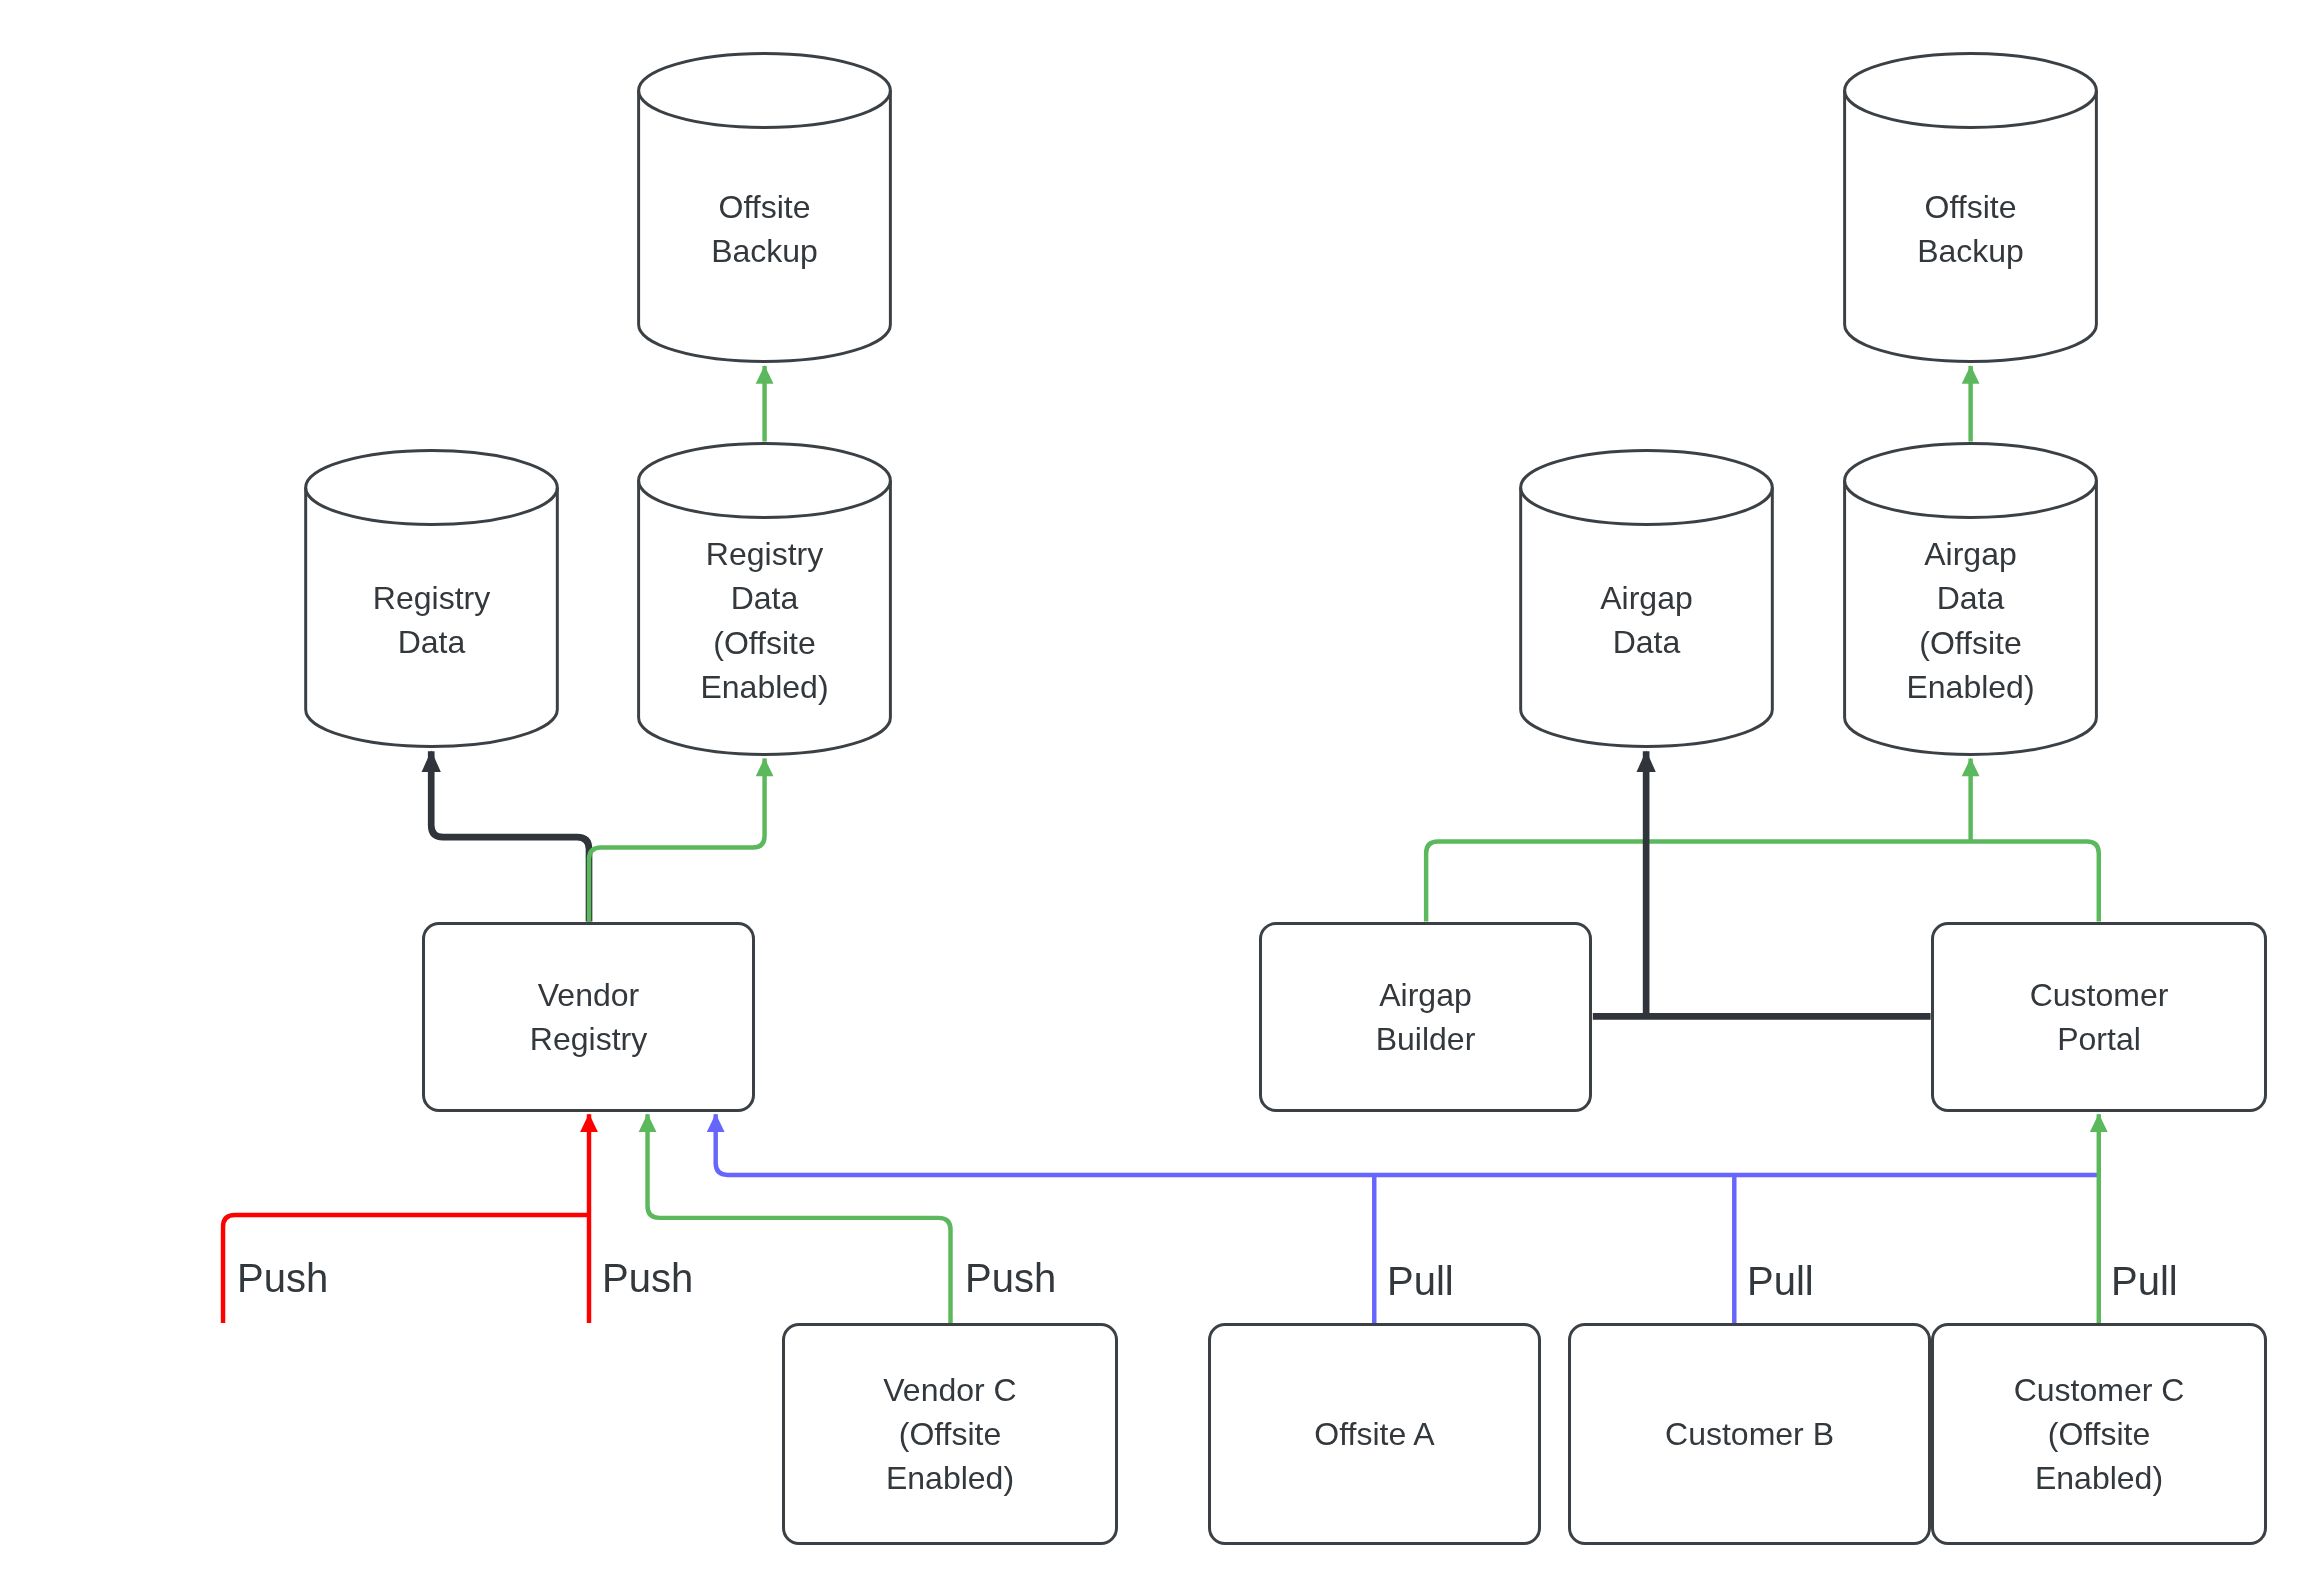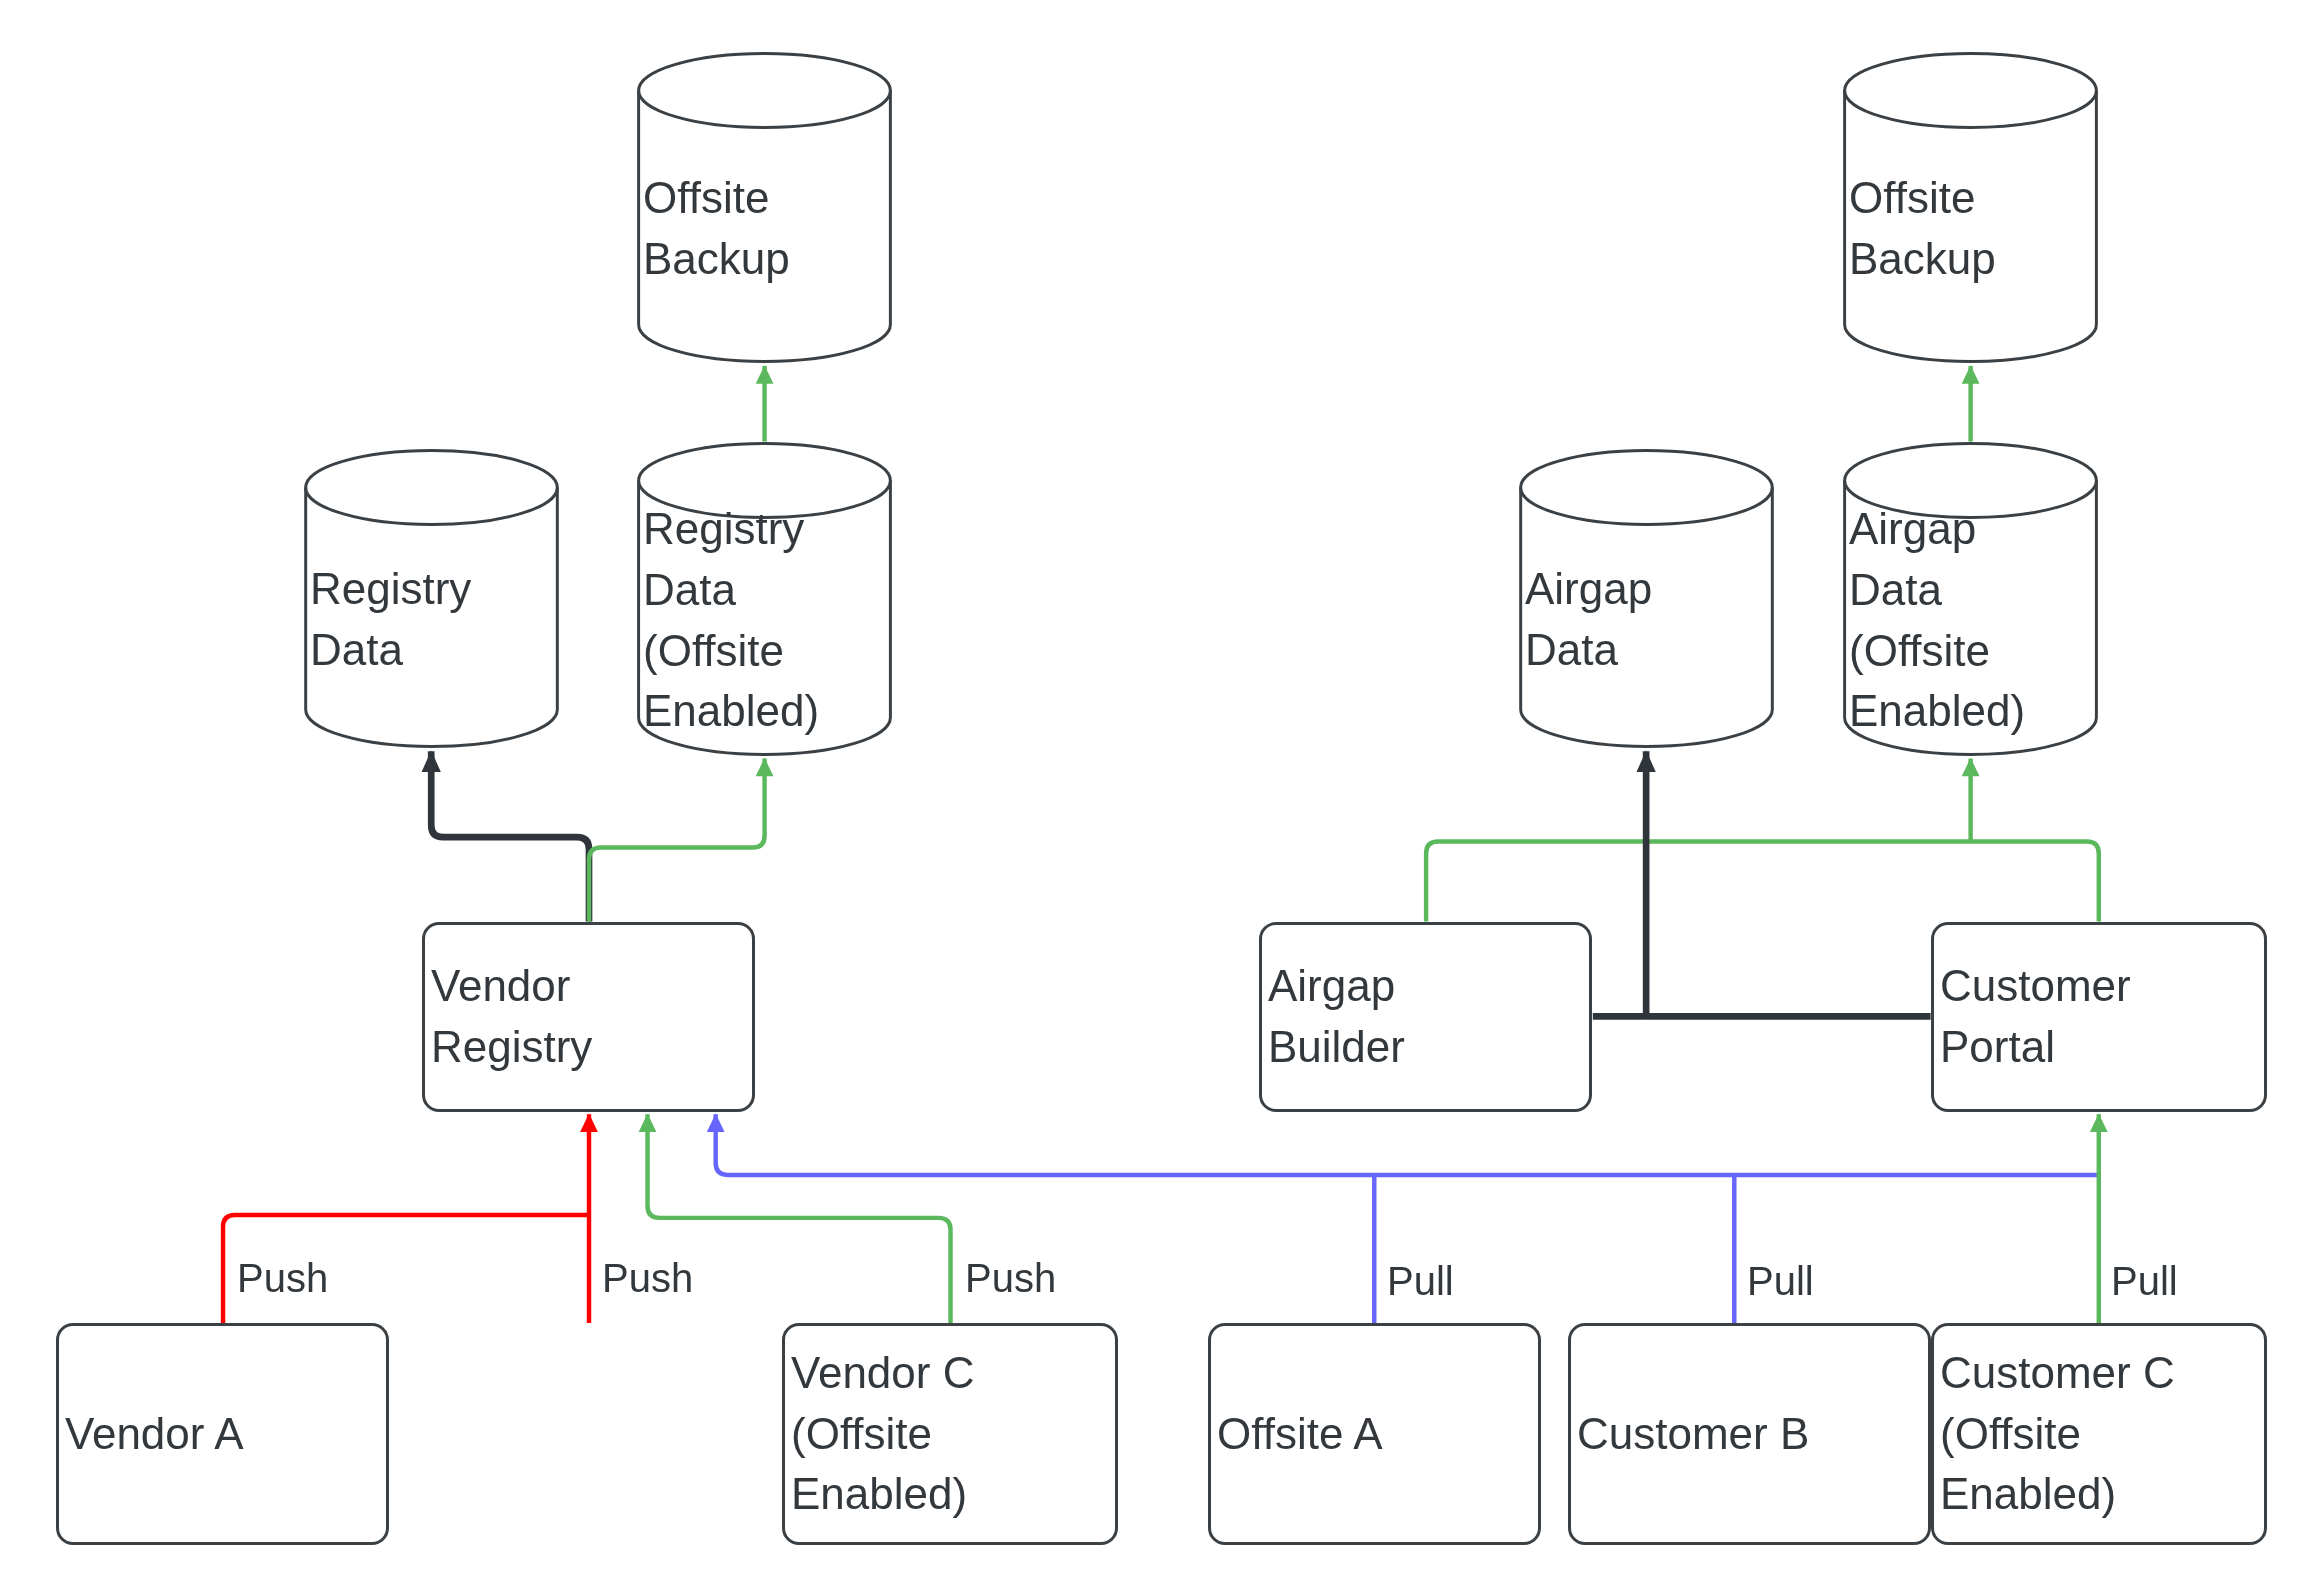--- a/index.html
+++ b/index.html
@@ -17,22 +17,23 @@
     width:2307px;
     height:1592px;
     background:#ffffff;
     overflow:hidden;
   }
   .node{
     position:absolute;
     display:flex;
     align-items:center;
     justify-content:center;
+    text-align:center;
     color:var(--text-color);
-    font-size:44px;
+    font-size:32px;
     line-height:1.38;
   }
   .box{
     background:#ffffff;
     border:3px solid var(--border-color);
     border-radius:17px;
   }
   .cylinder{
     background:transparent;
     padding-top:43px;
@@ -136,23 +137,20 @@
   <div class="node box" style="left:1259px;top:922px;width:333px;height:190px">
     <div class="label">Airgap
 Builder</div>
   </div>
 
   <div class="node box" style="left:1931px;top:922px;width:336px;height:190px">
     <div class="label">Customer
 Portal</div>
   </div>
 
-  <div class="node box" style="left:56px;top:1323px;width:333px;height:222px">
-    <div class="label">Vendor A</div>
-  </div>
 
 
   <div class="node box" style="left:782px;top:1323px;width:336px;height:222px">
     <div class="label">Vendor C
 (Offsite
 Enabled)</div>
   </div>
 
   <div class="node box" style="left:1208px;top:1323px;width:333px;height:222px">
     <div class="label">Offsite A</div>

